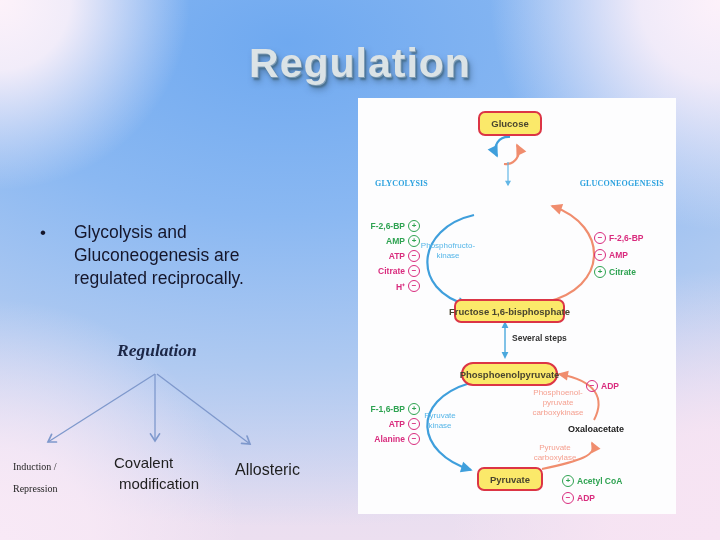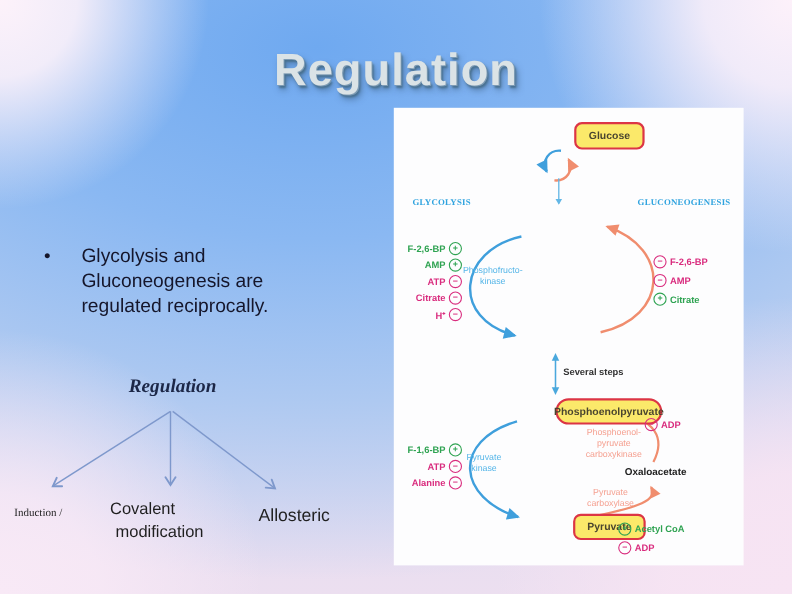--- a/index.html
+++ b/index.html
@@ -22,34 +22,34 @@
   .bullet-block{position:absolute;left:40px;top:221px;display:flex;color:#15162b;}
   .bullet-dot{font-size:17px;line-height:23px;width:34px;}
   .bullet-text{width:214px;font-size:17.5px;line-height:23px;}
   .mindmap-root{
     position:absolute;left:117px;top:340px;
     font-family:"Liberation Serif",serif;font-style:italic;font-weight:700;
     font-size:17.5px;color:#1c2747;
   }
   .branch{position:absolute;color:#1f1f1f;}
   .branch.b1{left:13px;top:456px;font-size:10px;line-height:22px;font-family:Liberation Serif, serif;}
-  .branch.b2{left:100px;top:452px;font-size:15px;line-height:21px;}
+  .branch.b2{left:114px;top:452px;font-size:15px;line-height:21px;}
   .branch.b2 .l2{padding-left:5px;}
   .branch.b3{left:235px;top:461px;font-size:16px;}
   svg.overlay{position:absolute;left:0;top:0;pointer-events:none;}
   
   .panel{position:absolute;left:358px;top:98px;width:318px;height:416px;background:#fdfdfe;}
   .panel svg.arcs{position:absolute;left:0;top:0;}
   .pathway{position:absolute;font-size:8px;font-weight:700;color:#2fa3df;letter-spacing:.2px;font-family:Liberation Serif, serif;}
   .pathway.left{left:17px;top:81px;}
   .pathway.right{right:12px;top:81px;}
   .node{
     position:absolute;background:#fbe96a;border:2px solid #dc3545;border-radius:7px;
     display:flex;align-items:center;justify-content:center;
-    font-weight:700;font-size:9.5px;color:#4a452f;white-space:nowrap;margin-left:44px;
+    font-weight:700;font-size:9.5px;color:#4a452f;white-space:nowrap;
   }
   .enz{position:absolute;text-align:center;font-size:8px;line-height:10px;font-weight:400;}
   .enz.blue{color:#56b6e8;}
   .enz.salmon{color:#f5a191;}
   .steps-label{position:absolute;left:154px;top:235px;font-size:8.5px;color:#333;font-weight:600;}
   .oxa{position:absolute;left:210px;top:326px;font-size:9px;color:#222;font-weight:700;}
   .reg-row{position:absolute;display:flex;align-items:center;gap:3px;font-size:8.5px;font-weight:700;white-space:nowrap;}
   .reg-row.rj{left:0;width:62px;justify-content:flex-end;}
   .green{color:#2fa352;}
   .magenta{color:#d92c7e;}
@@ -81,20 +81,21 @@
     </defs>
     <g stroke="#7e98cc" stroke-width="1.3">
       <line x1="155" y1="374" x2="48" y2="442" marker-end="url(#mm)"></line>
       <line x1="155" y1="374" x2="155" y2="441" marker-end="url(#mm)"></line>
       <line x1="157" y1="374" x2="250" y2="444" marker-end="url(#mm)"></line>
     </g>
   </svg>
 
   <div class="branch b1">
     <div class="l1">Induction /</div>
+    <div class="l2">Repression</div>
   </div>
   <div class="branch b2">
     <div class="l1">Covalent</div>
     <div class="l2">modification</div>
   </div>
   <div class="branch b3">
     <div class="l1">Allosteric</div>
   </div>
 
   <div class="panel">
@@ -125,20 +126,21 @@
 
       <path d="M112 285 C52 303 58 355 113 372" stroke="#3f9fdc" stroke-width="2.2" fill="none" marker-end="url(#mb)"></path>
       <path d="M184 371 C222 363 240 357 234 345" stroke="#f08d6e" stroke-width="2" fill="none" marker-end="url(#mo)"></path>
       <path d="M236 322 C247 301 239 283 201 276" stroke="#f08d6e" stroke-width="2" fill="none" marker-end="url(#mo)"></path>
     </svg>
 
     <div class="pathway left">GLYCOLYSIS</div>
     <div class="pathway right">GLUCONEOGENESIS</div>
 
     <div class="node" style="left:120px;top:13px;width:60px;height:21px;">Glucose</div>
+    <div class="node" style="left:96px;top:201px;width:107px;height:20px;">Fructose 1,6-bisphosphate</div>
     <div class="node" style="left:103px;top:264px;width:93px;height:20px;border-radius:12px;">Phosphoenolpyruvate</div>
     <div class="node" style="left:119px;top:369px;width:62px;height:20px;">Pyruvate</div>
 
     <div class="steps-label">Several steps</div>
     <div class="oxa">Oxaloacetate</div>
 
     <div class="enz blue" style="left:56px;top:143px;width:68px;">
       <div>Phosphofructo-</div>
       <div>kinase</div>
     </div>

